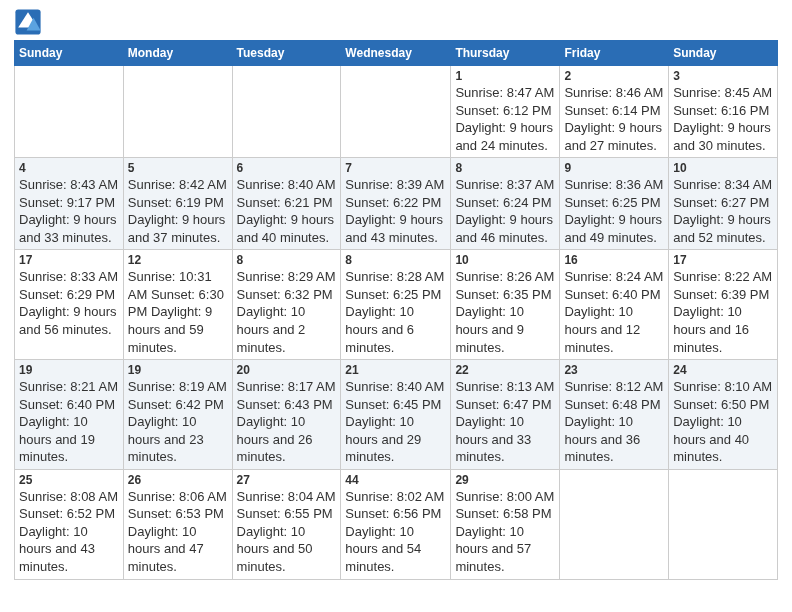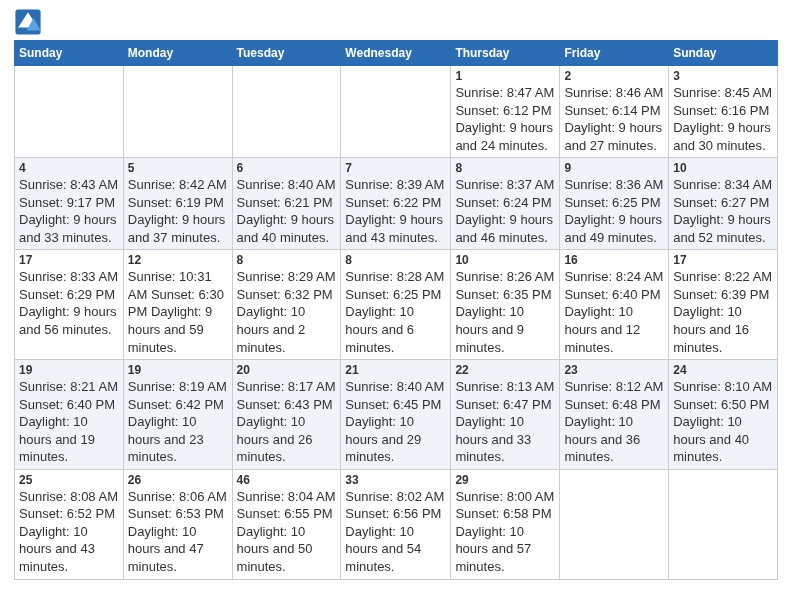--- a/index.html
+++ b/index.html
@@ -326,28 +326,28 @@
 and 43 minutes.</div>
           </td>
           <td>
             <span class="day-num">26</span>
             <div class="day-info">Sunrise: 8:06 AM
 Sunset: 6:53 PM
 Daylight: 10 hours
 and 47 minutes.</div>
           </td>
           <td>
-            <span class="day-num">46</span>
+            <span class="day-num">27</span>
             <div class="day-info">Sunrise: 8:04 AM
 Sunset: 6:55 PM
 Daylight: 10 hours
 and 50 minutes.</div>
           </td>
           <td>
-            <span class="day-num">33</span>
+            <span class="day-num">44</span>
             <div class="day-info">Sunrise: 8:02 AM
 Sunset: 6:56 PM
 Daylight: 10 hours
 and 54 minutes.</div>
           </td>
           <td>
             <span class="day-num">29</span>
             <div class="day-info">Sunrise: 8:00 AM
 Sunset: 6:58 PM
 Daylight: 10 hours

